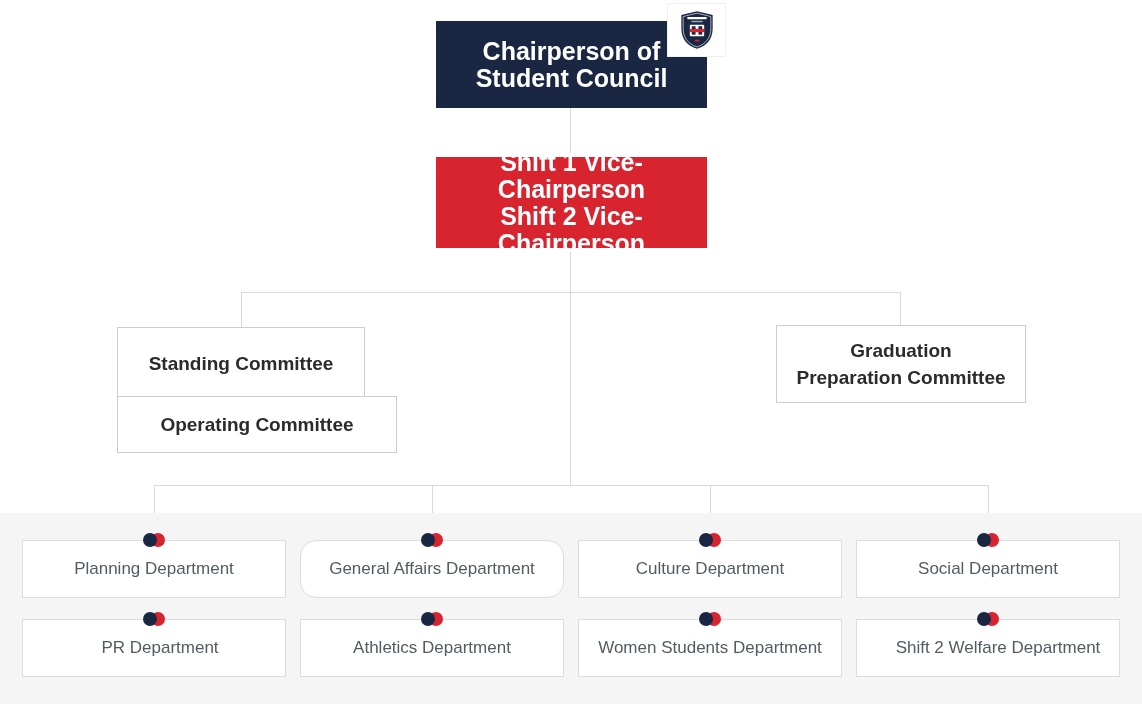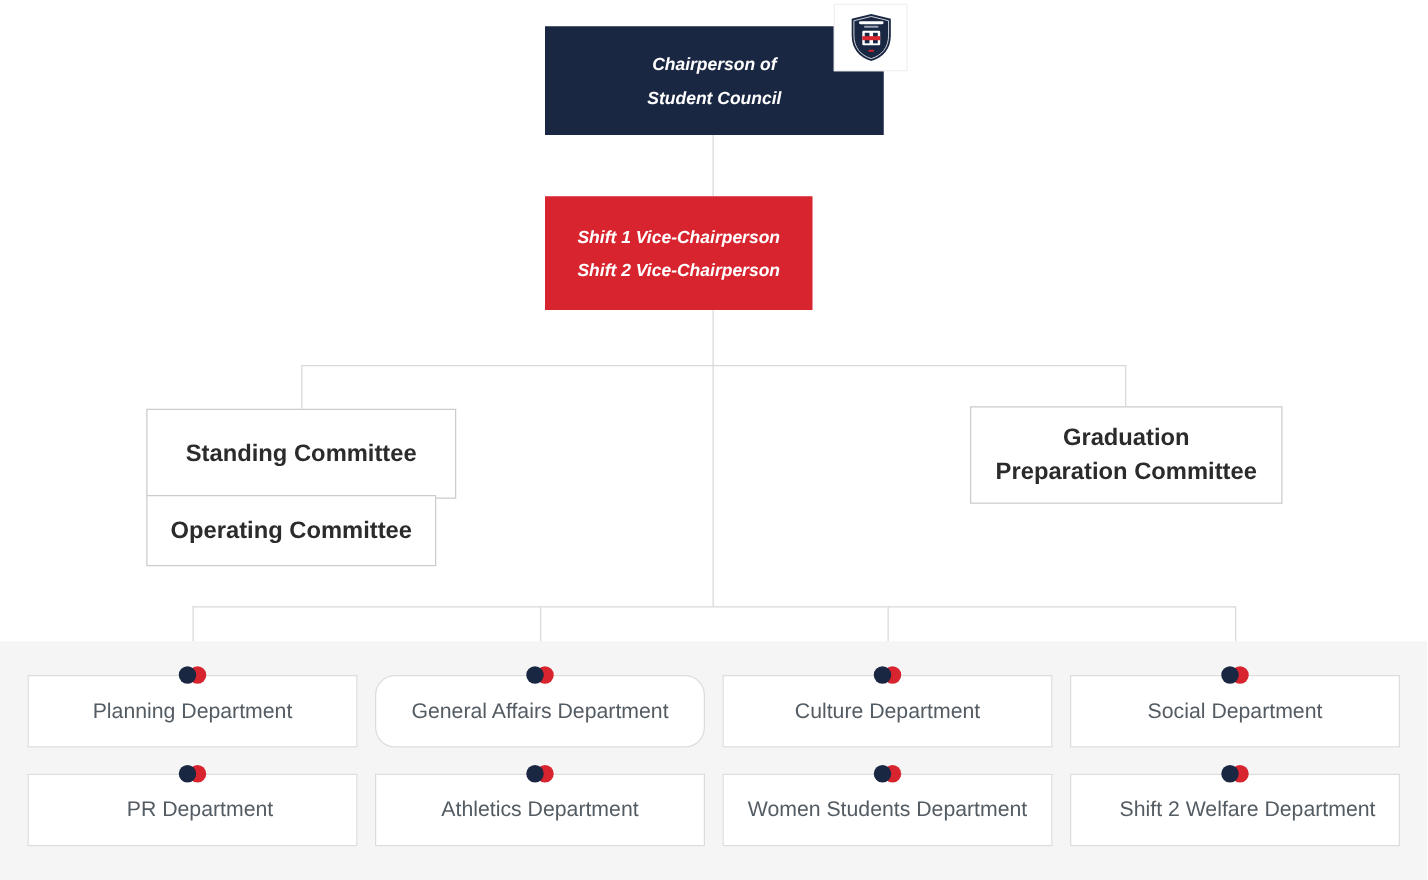--- a/index.html
+++ b/index.html
@@ -24,21 +24,21 @@
   .band{
     position:absolute;left:0;top:513px;width:1142px;height:191px;
     background:var(--band);
   }
   .cline{position:absolute;background:var(--line);}
   .node{
     position:absolute;
     display:flex;flex-direction:column;align-items:center;justify-content:center;
     text-align:center;
   }
-  .node.filled{color:#ffffff;font-size:14px;font-weight:700;line-height:27px;font-style:italic;}
+  .node.filled{color:#ffffff;font-size:25px;font-weight:700;line-height:27px;}
   .node.navy{background:var(--navy);}
   .node.red{background:var(--red);}
   .node.outline{
     background:#ffffff;border:1px solid var(--box-border);
     color:var(--committee-text);font-size:19px;font-weight:600;line-height:27px;
   }
   .logo{
     position:absolute;left:667px;top:3px;width:59px;height:54px;
     background:#ffffff;border:1px solid #f0f0f0;
     display:flex;align-items:center;justify-content:center;
@@ -88,29 +88,29 @@
       <rect x="8" y="7.5" width="22" height="2.6" rx="1.3" fill="#ffffff"></rect>
       <rect x="12.5" y="11.6" width="13" height="1.6" rx="0.8" fill="#9aa3b5"></rect>
       <rect x="11" y="16" width="16" height="13" rx="1" fill="#ffffff"></rect>
       <rect x="13.2" y="17.8" width="4.2" height="9.4" fill="#1a2742"></rect>
       <rect x="20.6" y="17.8" width="4.2" height="9.4" fill="#1a2742"></rect>
       <rect x="11" y="20.8" width="16" height="3.6" fill="#d8242f"></rect>
       <rect x="16.5" y="33" width="5" height="1.8" rx="0.9" fill="#d8242f"></rect>
     </svg>
   </div>
 
-  <div class="node filled red" style="left:436px;top:157px;width:214px;height:91px;">
+  <div class="node filled red" style="left:436px;top:157px;width:271px;height:91px;">
     <span>Shift 1 Vice-Chairperson</span>
     <span>Shift 2 Vice-Chairperson</span>
   </div>
 
   <div class="node outline" style="left:117px;top:327px;width:248px;height:72px;">
     <span>Standing Committee</span>
   </div>
-  <div class="node outline" style="left:117px;top:396px;width:232px;height:57px;">
+  <div class="node outline" style="left:117px;top:396px;width:280px;height:57px;">
     <span>Operating Committee</span>
   </div>
   <div class="node outline" style="left:776px;top:325px;width:250px;height:78px;">
     <span>Graduation</span>
     <span>Preparation Committee</span>
   </div>
 
   <div class="dept" style="left:22px;top:540px;justify-content:center;">
     <span class="dot-icon">
         <i class="c-red"></i>

